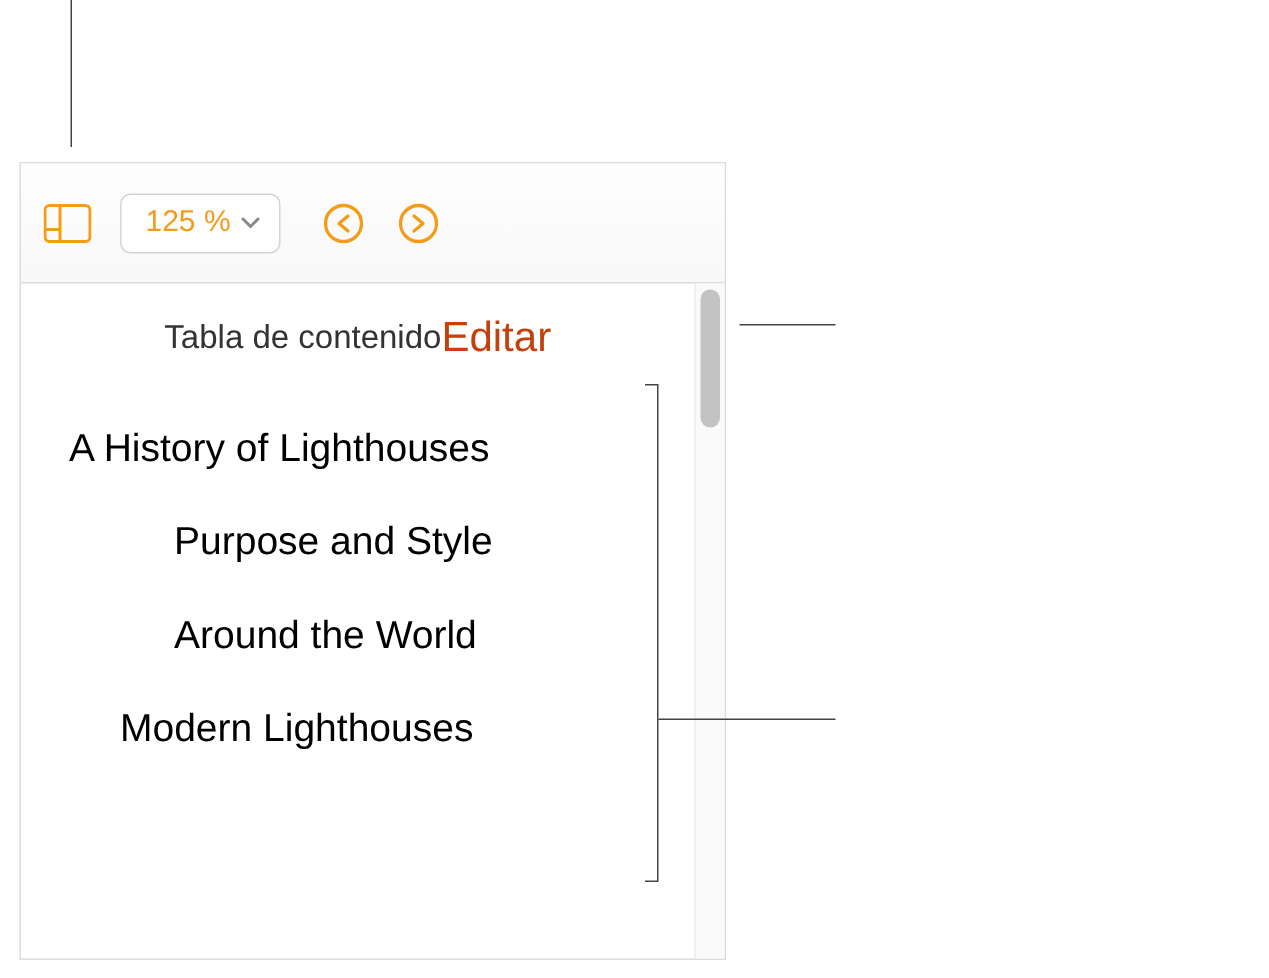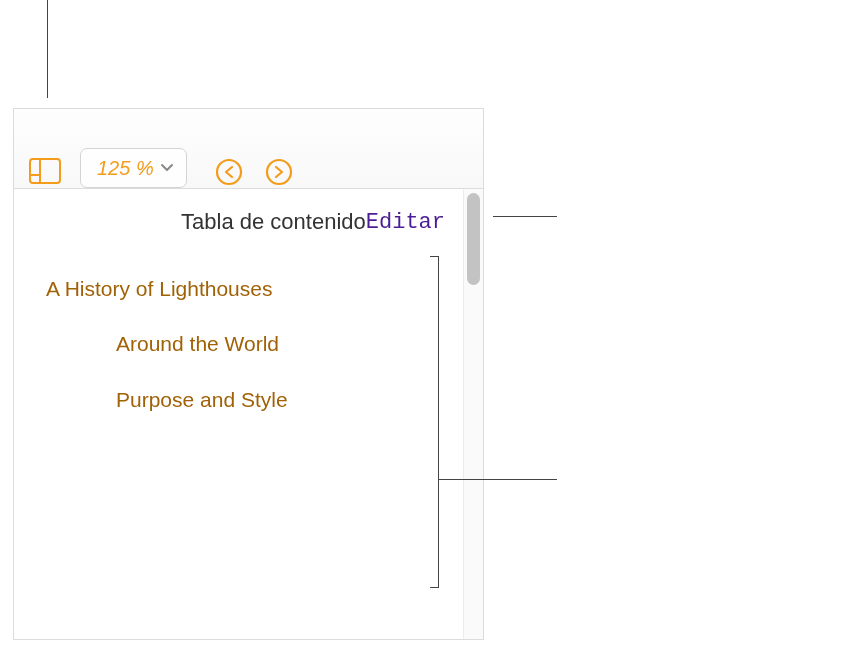--- a/index.html
+++ b/index.html
@@ -29,24 +29,23 @@
       width: 471px;
       height: 532px;
       border: 1px solid #dcdcdc;
       background: #ffffff;
     }
     .toolbar {
       height: 80px;
       background: linear-gradient(to bottom, #fefefe, #f8f8f8);
       border-bottom: 1px solid #dcdcdc;
       display: flex;
-      align-items: flex-end;
+      align-items: center;
       padding: 0 8px;
       gap: 12px;
-      font-style: italic;
     }
     .view-button {
       width: 46px;
       height: 34px;
       display: flex;
       align-items: center;
       justify-content: center;
       cursor: pointer;
     }
     .view-button svg {
@@ -90,41 +89,40 @@
     .sidebar-content {
       display: flex;
       height: calc(100% - 80px);
     }
     .toc-panel {
       flex: 1;
       padding: 20px 18px;
     }
     .toc-header {
       display: flex;
-      justify-content: flex-end;
+      justify-content: center;
       align-items: center;
       margin-bottom: 26px;
     }
     .toc-title {
       font-size: 22px;
       color: #333333;
       font-weight: 400;
     }
     .edit-link {
-      font-size: 22px;
-      color: #4c1d95;
-      cursor: pointer;
-      font-family: Liberation Mono, monospace;
+      font-size: 28px;
+      color: #c2410c;
+      cursor: pointer;
     }
     .toc-list {
       list-style: none;
     }
     .toc-item {
-      font-size: 21px;
-      color: #a16207;
+      font-size: 26px;
+      color: #000000;
       line-height: 1.4;
       padding: 13px 0;
       cursor: pointer;
     }
     .toc-level-0 { padding-left: 14px; }
     .toc-level-1 { padding-left: 48px; }
     .toc-level-2 { padding-left: 84px; }
     .scrollbar-track {
       width: 20px;
       background: #fafafa;
@@ -213,22 +211,23 @@
   </div>
 
   <div class="sidebar-content">
     <div class="toc-panel">
       <div class="toc-header">
         <span class="toc-title">Tabla de contenido</span>
         <span class="edit-link">Editar</span>
       </div>
       <ul class="toc-list">
         <li class="toc-item toc-level-0">A History of Lighthouses</li>
+        <li class="toc-item toc-level-2">Purpose and Style</li>
         <li class="toc-item toc-level-2">Around the World</li>
-        <li class="toc-item toc-level-2">Purpose and Style</li>
+        <li class="toc-item toc-level-1">Modern Lighthouses</li>
       </ul>
     </div>
     <div class="scrollbar-track">
       <div class="scrollbar-thumb"></div>
     </div>
   </div>
 </div>
 
 <div class="callout-line-right"></div>
 <div class="callout-bracket"></div>

